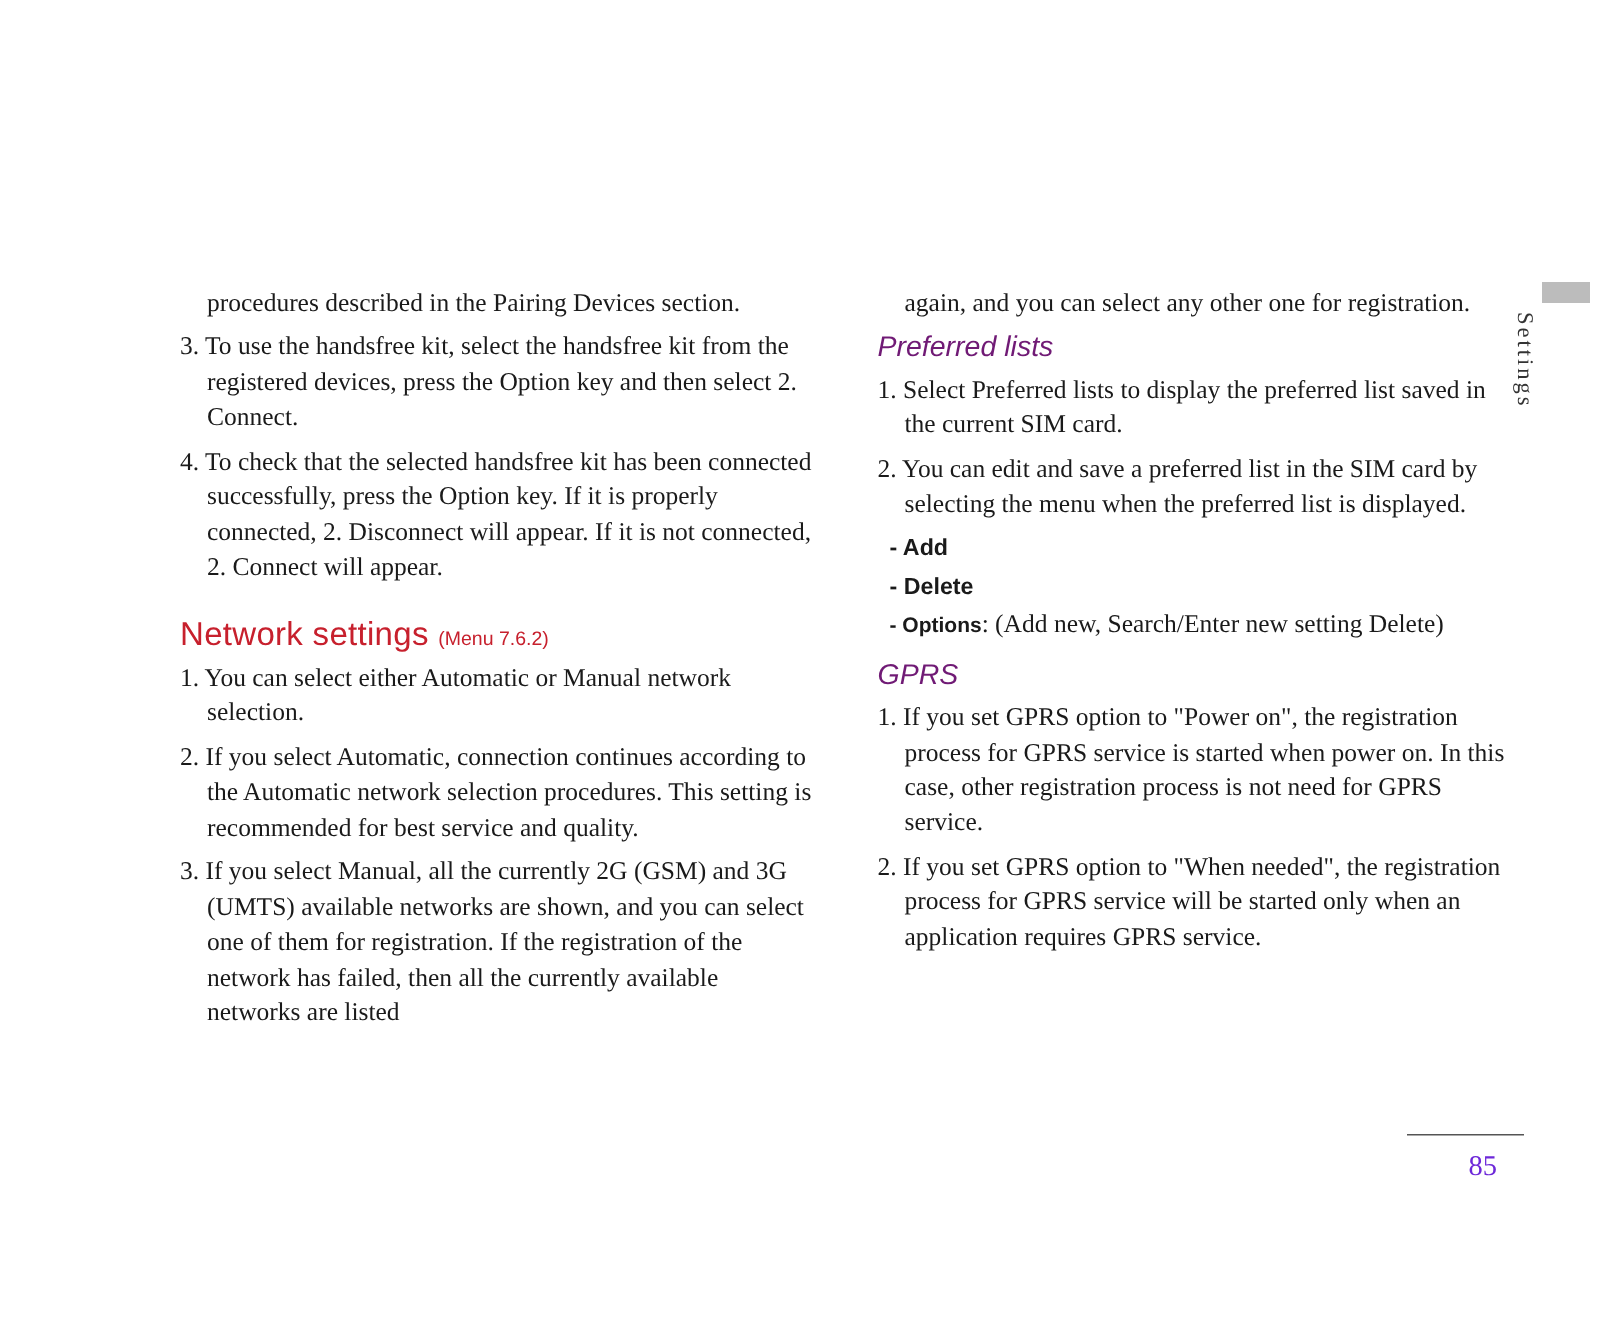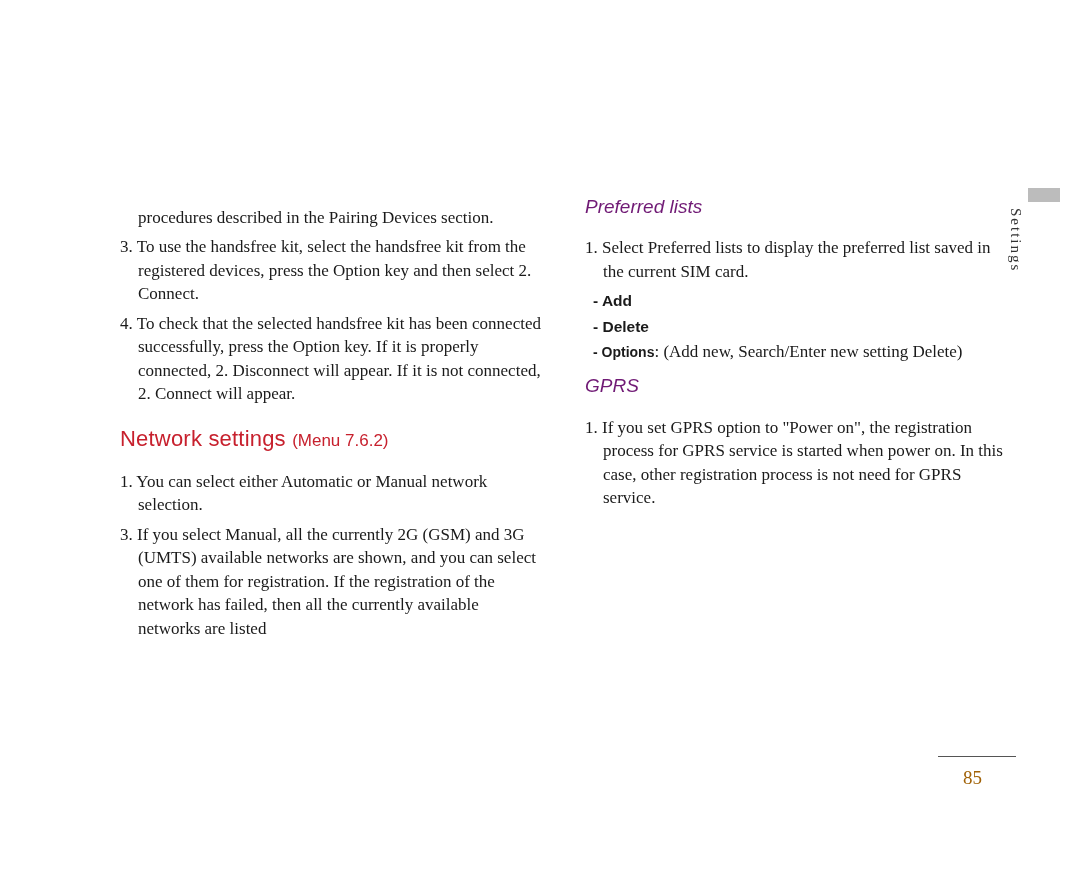--- a/index.html
+++ b/index.html
@@ -27,38 +27,38 @@
     flex: 1;
     font-size: 17px;
     line-height: 1.38;
   }
   .col-right {
     flex: 1;
   }
   .ordered {
     list-style: none;
     padding: 0;
-    margin: 16px 0 0 0;
+    margin: 0 0 0 0;
   }
   .ordered > li {
     position: relative;
     padding-left: 18px;
     margin: 0 0 6px 0;
     text-indent: -18px;
   }
   .section-title {
     font-family: "Helvetica Neue", Arial, sans-serif;
     color: #c7202d;
     font-size: 22px;
     font-weight: 400;
     margin: 18px 0 2px 0;
     letter-spacing: 0.2px;
   }
   .section-title .menu-ref {
-    font-size: 17px;
+    font-size: 13px;
     color: #c7202d;
     font-weight: 400;
     letter-spacing: 0;
   }
   .subheading {
     font-style: italic;
     font-size: 19px;
     font-family: Liberation Sans, sans-serif;
     color: #701a75;
     margin: 4px 0 2px 0;
@@ -74,25 +74,25 @@
     text-indent: -10px;
     margin: 2px 0;
   }
   .opt-prefix {
     font-family: "Helvetica Neue", Arial, sans-serif;
     font-weight: 700;
     font-size: 14px;
   }
   .page-number {
     position: absolute;
-    right: 98px;
+    right: 82px;
     bottom: 100px;
     font-size: 19px;
     font-family: Georgia, serif;
-    color: #a16207;
+    color: #6d28d9;
   }
   .page-number-rule {
     position: absolute;
     right: 64px;
     bottom: 132px;
     width: 78px;
     border-top: 0.6px solid #555;
   }
   .vertical-label {
     position: absolute;
@@ -131,39 +131,43 @@
         <li>4. To check that the selected handsfree kit has been connected successfully, press the Option key. If it is properly connected, 2. Disconnect will appear. If it is not connected, 2. Connect will appear.</li>
       </ol>
 
       <div class="section-title">
         <span>Network settings</span>
         <span class="menu-ref">(Menu 7.6.2)</span>
       </div>
 
       <ol class="ordered">
         <li>1. You can select either Automatic or Manual network selection.</li>
+        <li>2. If you select Automatic, connection continues according to the Automatic network selection procedures. This setting is recommended for best service and quality.</li>
         <li>3. If you select Manual, all the currently 2G (GSM) and 3G (UMTS) available networks are shown, and you can select one of them for registration. If the registration of the network has failed, then all the currently available networks are listed</li>
       </ol>
     </div>
 
     <div class="col col-right">
+      <div style="padding-left:18px; text-indent:0; margin-bottom:6px;">again, and you can select any other one for registration.</div>
 
       <div class="subheading">Preferred lists</div>
       <ol class="ordered">
         <li>1. Select Preferred lists to display the preferred list saved in the current SIM card.</li>
+        <li>2. You can edit and save a preferred list in the SIM card by selecting the menu when the preferred list is displayed.</li>
       </ol>
       <div class="opt-line"><span class="bold-item">- Add</span></div>
       <div class="opt-line"><span class="bold-item">- Delete</span></div>
       <div class="opt-line">
         <span class="opt-prefix">- Options</span><span>: (Add new, Search/Enter new setting Delete)</span>
       </div>
 
       <div class="subheading" style="margin-top:10px;">GPRS</div>
       <ol class="ordered">
         <li>1. If you set GPRS option to "Power on", the registration process for GPRS service is started when power on. In this case, other registration process is not need for GPRS service.</li>
+        <li>2. If you set GPRS option to "When needed", the registration process for GPRS service will be started only when an application requires GPRS service.</li>
       </ol>
     </div>
 
   </div>
 
   <div class="page-number-rule"></div>
   <div class="page-number">85</div>
 </div>
 
 </body></html>

